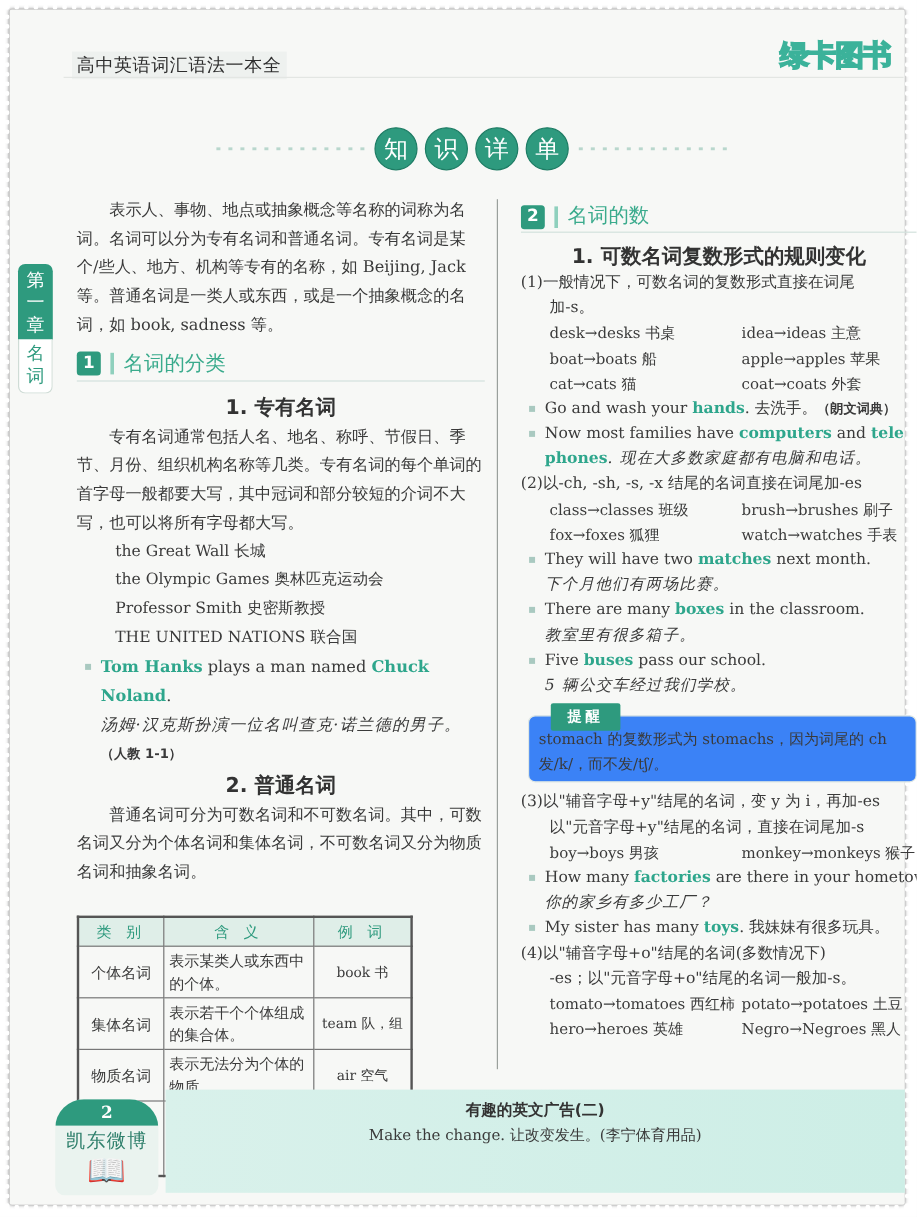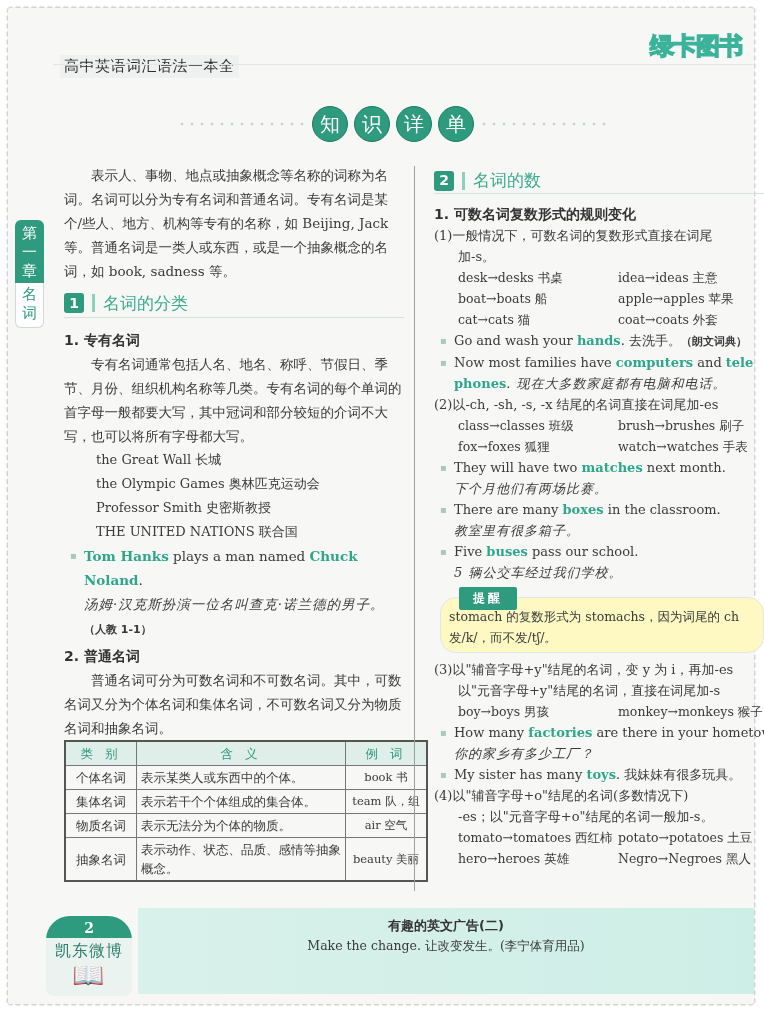--- a/index.html
+++ b/index.html
@@ -15,21 +15,21 @@
     background: #f7f8f6;
     box-shadow: 0 0 3px rgba(0,0,0,0.5);
     border-radius: 2px;
   }
   
   .page::before {
     content: ""; position: absolute; inset: -4px;
     border: 4px dotted #ffffff; border-radius: 2px; pointer-events: none;
   }
   .book-title {
-    position: absolute; left: 52px; top: 47px;
+    position: absolute; left: 52px; top: 35px;
     font-family: Liberation Mono, monospace; font-size: 15px; color: #2d2d2d;
     letter-spacing: 0.5px; background: #eef1ef; padding: 2px 4px;
   }
   .header-rule { position: absolute; left: 45px; top: 56px; width: 700px; height: 1px; background: #e3e6e3; }
   .brand {
     position: absolute; right: 12px; top: 22px;
     font-family: "DejaVu Sans", sans-serif; font-size: 24px; font-weight: bold;
     color: #ffffff; -webkit-text-stroke: 1.5px #3bb29a; letter-spacing: -1px;
   }
   .section-banner {
@@ -50,38 +50,38 @@
   .chapter-tab .bottom { background: #ffffff; color: #2e9a7e; border: 1px solid #cfdcd6; border-top: none; border-radius: 0 0 6px 6px; padding: 2px 0 4px; }
   .col-left { position: absolute; left: 56px; top: 155px; width: 340px; font-size: 13.5px; line-height: 24px; }
   .col-right { position: absolute; left: 426px; top: 162px; width: 330px; font-size: 13px; line-height: 21px; overflow: hidden; }
   .divider { position: absolute; left: 406px; top: 158px; width: 1px; height: 725px; background: #9aa09c; }
   p { margin: 0; }
   .indent { text-indent: 2em; }
   .sec-head { display: flex; align-items: center; gap: 8px; margin: 8px 0 10px; border-bottom: 1px solid #d3e2dc; padding-bottom: 2px; }
   .sec-num { background: #2e9a7e; color: #fff; font-weight: bold; font-size: 14px; width: 20px; height: 20px; display: flex; align-items: center; justify-content: center; border-radius: 3px; font-family: "DejaVu Sans", sans-serif; }
   .sec-bar { width: 3px; height: 18px; background: #8fd0bd; }
   .sec-title { font-family: "DejaVu Sans", sans-serif; font-size: 17px; color: #3bab8d; }
-  .subhead { font-weight: bold; font-family: "DejaVu Sans", sans-serif; font-size: 14px; color: #333; margin-top: 2px; }
+  .subhead { font-weight: bold; font-family: "DejaVu Sans", sans-serif; font-size: 17px; color: #333; margin-top: 2px; text-align: center; }
   .example { padding-left: 32px; font-size: 13px; }
   .bullet { position: relative; padding-left: 20px; }
   .bullet::before { content: "▪"; position: absolute; left: 6px; color: #a9c9c0; font-size: 10px; }
   .hl { color: #2ea68c; font-weight: bold; }
   .cn-it { font-style: italic; letter-spacing: 1px; }
   .src { font-size: 11px; font-family: "DejaVu Sans", sans-serif; font-weight: bold; }
-  table.noun-table { border-collapse: collapse; width: 364px; margin-top: 0; font-size: 12.5px; line-height: 19px; border: 2px solid #555; }
+  table.noun-table { border-collapse: collapse; width: 280px; margin-top: 24px; font-size: 12.5px; line-height: 19px; border: 2px solid #555; }
   table.noun-table th, table.noun-table td { border: 1px solid #777; padding: 2px 4px; vertical-align: middle; }
   table.noun-table th { background: #dfeee8; font-weight: normal; color: #2e9a7e; font-family: "DejaVu Sans", sans-serif; letter-spacing: 4px; }
   table.noun-table td.cat { width: 62px; text-align: center; }
   table.noun-table td.ex { text-align: center; width: 72px; font-size: 11.5px; }
   .rule { padding-left: 0; }
   .rule-cont { padding-left: 24px; }
   .pair-row { display: flex; padding-left: 24px; font-size: 12.5px; }
   .pair-row span { display: inline-block; }
   .pair-row .a { width: 160px; }
-  .tip { position: relative; margin: 14px 0 6px 6px; border: 1px solid #dfe7e3; border-radius: 16px; padding: 8px 8px 4px; background: #fef9c3; }
+  .tip { position: relative; margin: 14px 0 6px 6px; border: 1px solid #dfe7e3; border-radius: 6px; padding: 8px 8px 4px; background: #3b82f6; }
   .tip-label { position: absolute; left: 18px; top: -11px; background: #2e9a7e; color: #fff; font-family: "DejaVu Sans", sans-serif; font-size: 12px; font-weight: bold; padding: 1px 14px; letter-spacing: 3px; border-radius: 2px; }
   .tip p { font-size: 12.5px; line-height: 21px; }
   .footer-badge {
     position: absolute; left: 38px; top: 908px; width: 86px; height: 80px; border-radius: 24px 24px 8px 8px;
     background: #eaf3ef; overflow: hidden; text-align: center;
   }
   .footer-badge .pg { background: #2e9a7e; color: #fff; font-weight: bold; font-size: 14px; height: 22px; line-height: 24px; }
   .footer-badge .name { color: #2e7f6b; font-size: 16px; margin-top: 3px; letter-spacing: 1px; }
   .book-icon { font-size: 26px; color: #6aa1b9; margin-top: -2px; }
   .footer-box {

